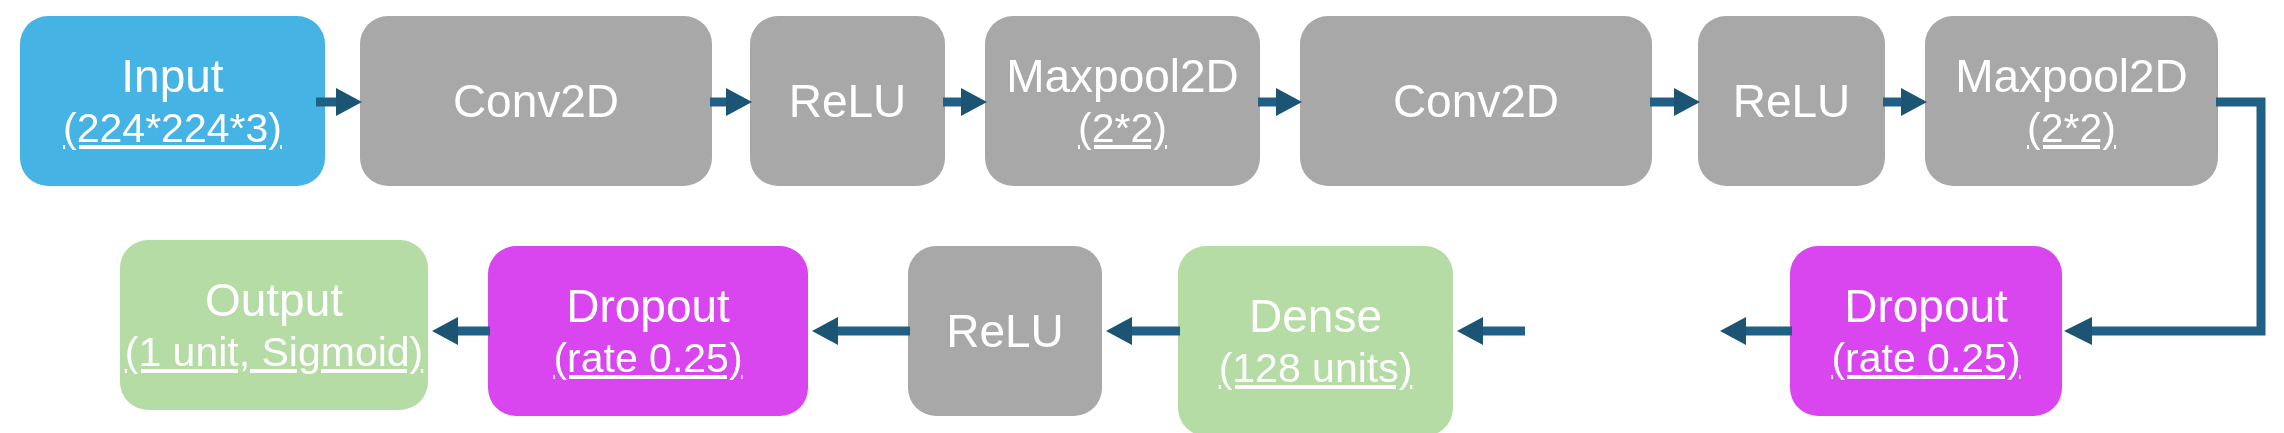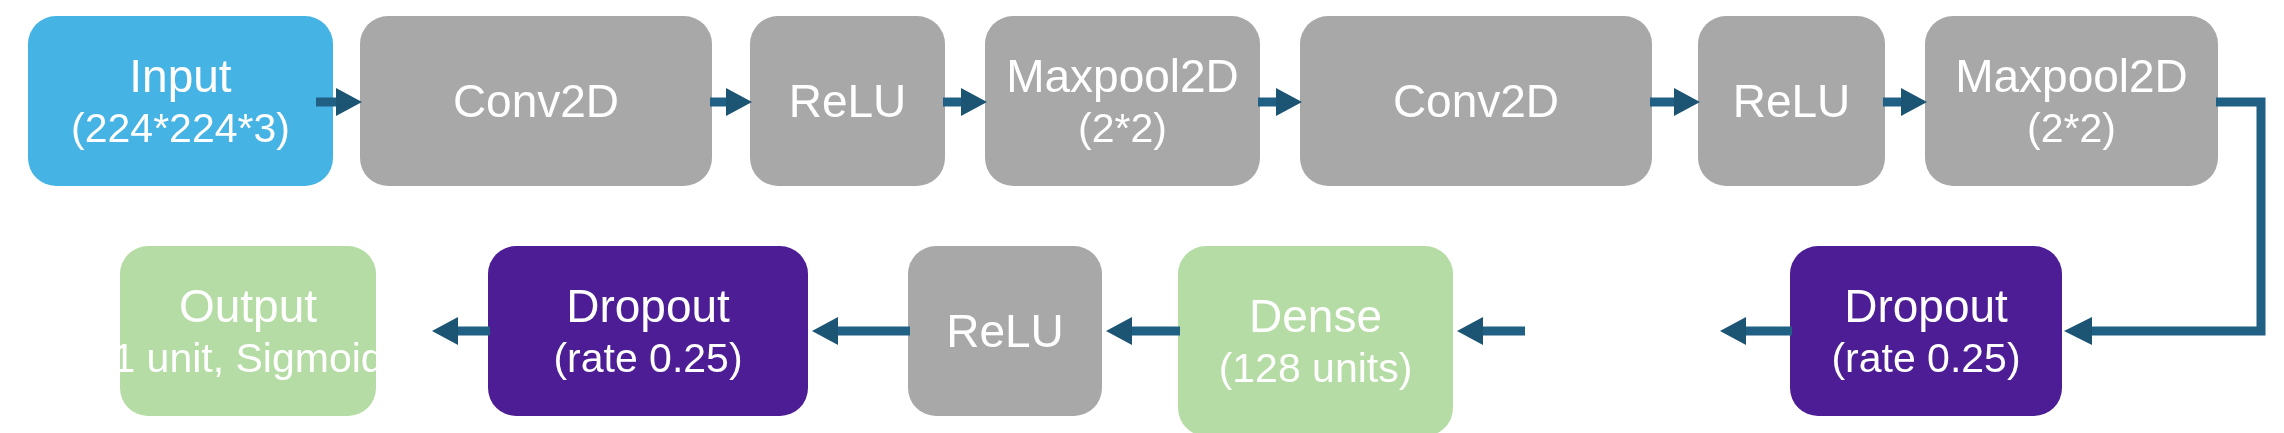--- a/index.html
+++ b/index.html
@@ -23,24 +23,25 @@
   }
   .node .t{
     font-size:46px;
     line-height:1.18;
     white-space:nowrap;
   }
   .node .s{
     font-size:41px;
     line-height:1.22;
     white-space:nowrap;
+    text-decoration:underline;
   }
   .fill-input {background:#45b3e4;}
   .fill-layer {background:#a8a8a8;}
-  .fill-reg   {background:#4c1d95;}
+  .fill-reg   {background:#d946ef;}
   .fill-dense {background:#b5dca4;}
   #wires{
     position:absolute;
     left:0;top:0;
     pointer-events:none;
   }
   #wires line, #wires polyline{
     stroke:#206084;
     stroke-width:9;
     fill:none;
@@ -48,21 +49,21 @@
   #wires polygon{
     fill:#1c5474;
     stroke:none;
   }
 </style>
 </head>
 <body>
 
 <div id="stage">
 
-  <div class="node fill-input" style="left:28px;top:16px;width:305px;height:170px">
+  <div class="node fill-input" style="left:20px;top:16px;width:305px;height:170px">
     <div class="t">Input</div>
     <div class="s">(224*224*3)</div>
   </div>
 
   <div class="node fill-layer" style="left:360px;top:16px;width:352px;height:170px">
     <div class="t">Conv2D</div>
   </div>
 
   <div class="node fill-layer" style="left:750px;top:16px;width:195px;height:170px">
     <div class="t">ReLU</div>
@@ -99,21 +100,21 @@
 
   <div class="node fill-layer" style="left:908px;top:246px;width:194px;height:170px">
     <div class="t">ReLU</div>
   </div>
 
   <div class="node fill-reg" style="left:488px;top:246px;width:320px;height:170px">
     <div class="t">Dropout</div>
     <div class="s">(rate 0.25)</div>
   </div>
 
-  <div class="node fill-dense" style="left:120px;top:246px;width:256px;height:170px">
+  <div class="node fill-dense" style="left:120px;top:240px;width:308px;height:170px">
     <div class="t">Output</div>
     <div class="s">(1 unit, Sigmoid)</div>
   </div>
 
   <svg id="wires" width="2284" height="433" viewBox="0 0 2284 433">
 
     <g>
       <line x1="316" y1="102" x2="340" y2="102"></line>
         <polygon points="362,102 336,88 336,116"></polygon>
     </g>

